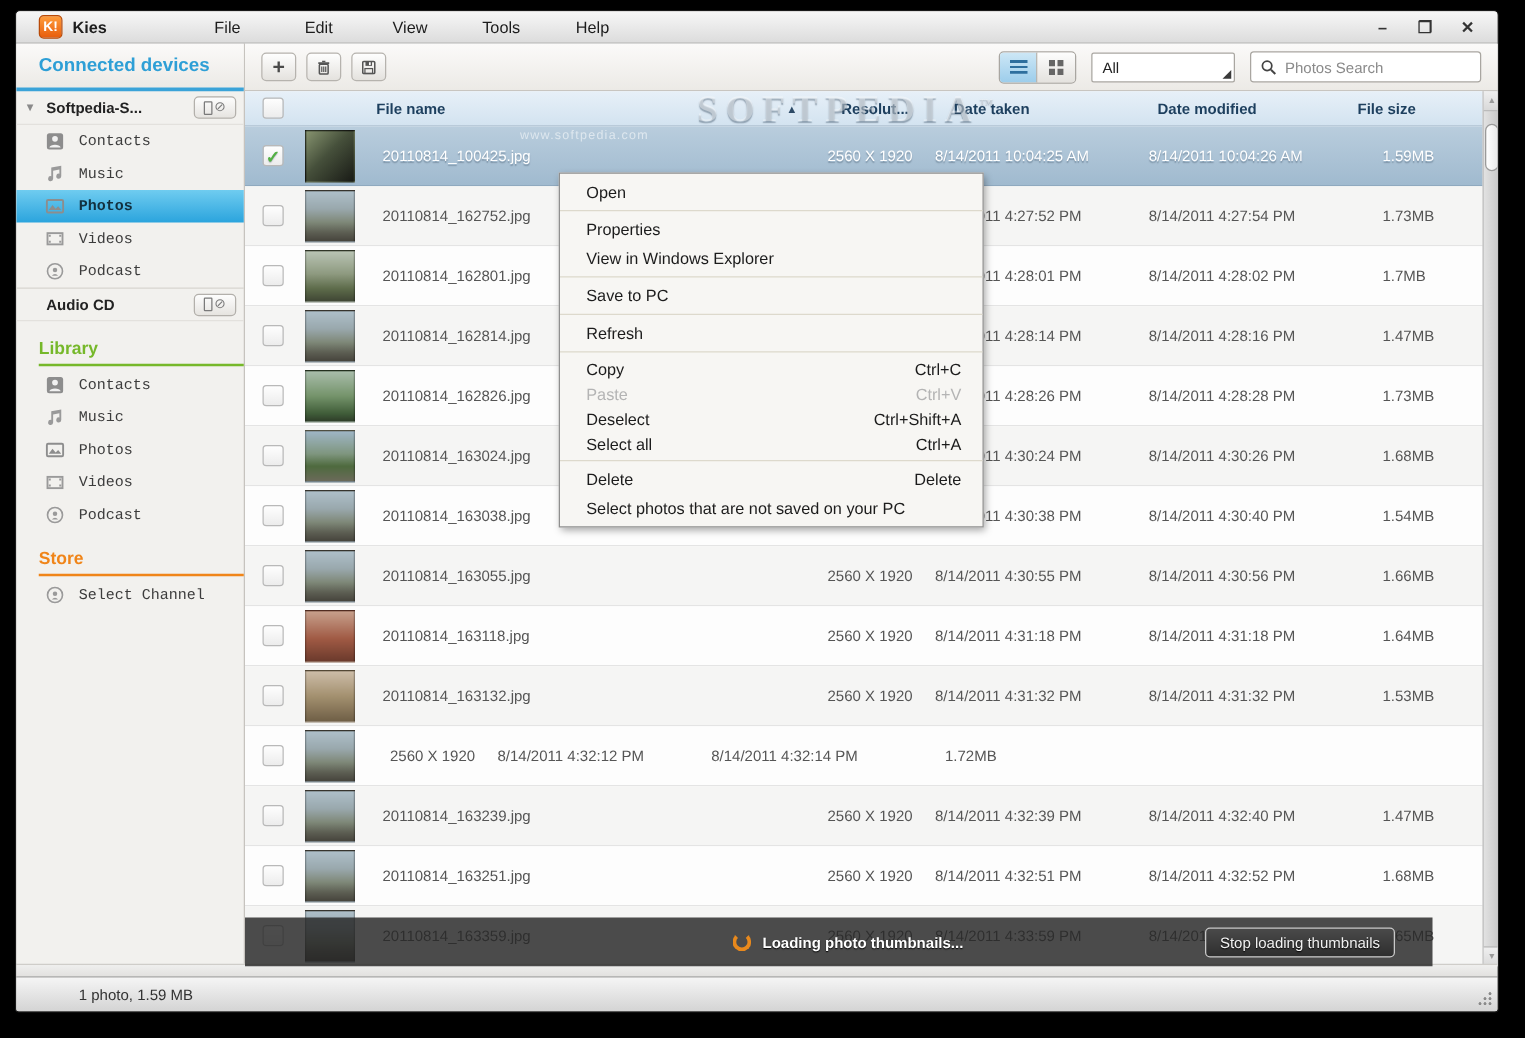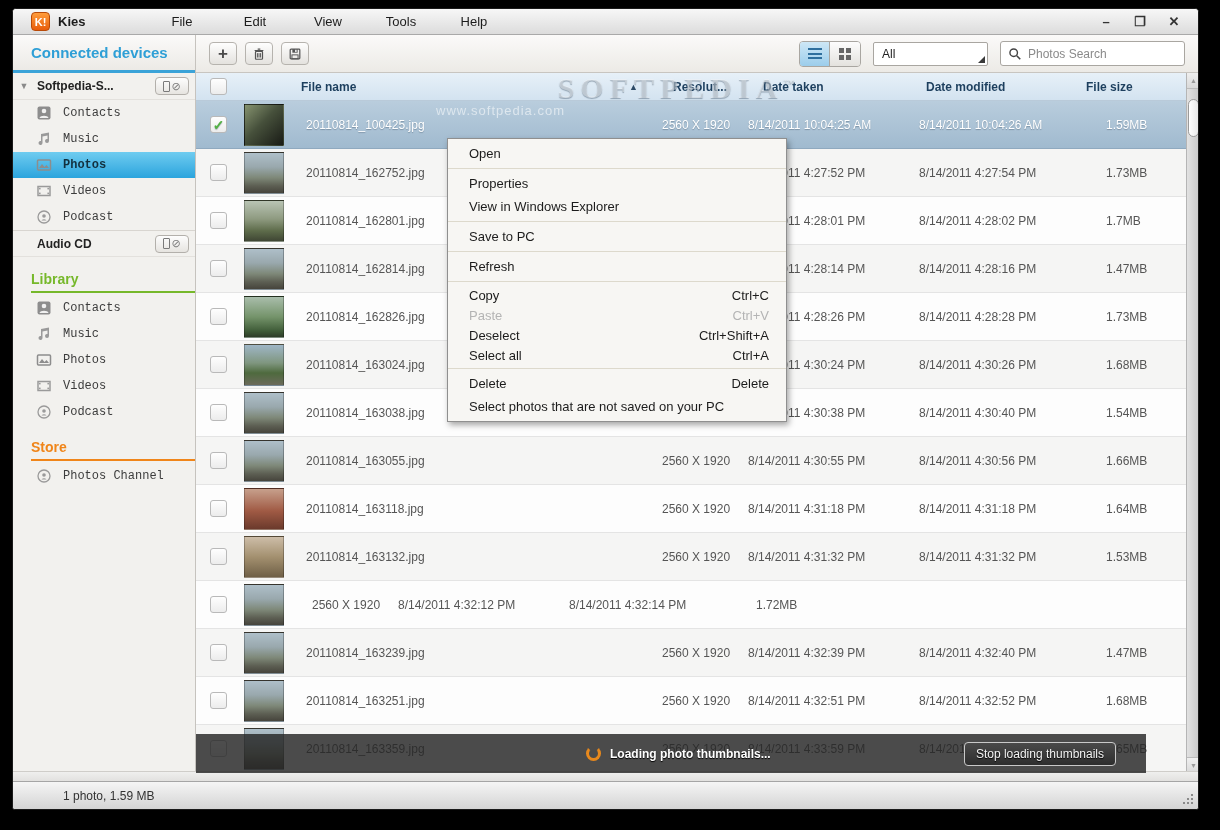--- a/index.html
+++ b/index.html
@@ -129,21 +129,21 @@
   .trow .tc.col-res { padding-left:16px; }
   .trow .tc.col-taken { padding-left:2px; }
   .trow .tc.col-mod { padding-left:18px; }
   .trow .tc.col-size { padding-left:30px; }
 
   
   .watermark { position:absolute; left:160px; top:36px; width:640px; pointer-events:none; z-index:3; }
   .wm-big { font-family:"Liberation Serif", serif; font-weight:bold; font-size:30px; letter-spacing:6px;
             color:rgba(255,255,255,.40); text-shadow:0 1px 1px rgba(60,80,100,.45); text-align:center; }
   .wm-tm { font-size:11px; letter-spacing:0; vertical-align:super; }
-  .wm-small { font-size:13px; color:rgba(255,255,255,.55); margin:-2px 0 0 80px; letter-spacing:1px; }
+  .wm-small { font-size:10px; color:rgba(255,255,255,.55); margin:-2px 0 0 60px; letter-spacing:1px; }
 
   
   .scrollbar { position:absolute; right:0; top:38px; width:14px; height:700px;
                background:linear-gradient(90deg,#e2e2e2,#c6c6c6); border-left:1px solid #b5b5b5; }
   .sb-arrow { position:absolute; left:0; width:13px; height:16px; display:flex; align-items:center; justify-content:center;
               font-size:7px; color:#9a9a9a; background:linear-gradient(#efefef,#d9d9d9); }
   .sb-up { top:0; border-bottom:1px solid #bbb; }
   .sb-down { bottom:0; border-top:1px solid #bbb; }
   .sb-thumb { position:absolute; left:1px; top:26px; width:11px; height:38px; border-radius:6px;
               background:linear-gradient(90deg,#ffffff,#e9e9e9); border:1px solid #9a9a9a; }
@@ -353,21 +353,21 @@
     </div>
     <ul class="side-list" id="store-items">
           <li class="side-item">
             <span class="icon">
               <svg viewBox="0 0 16 16">
                 <circle cx="8" cy="8" r="6" fill="none" stroke="#9a9a9a" stroke-width="1.3"></circle>
                 <circle cx="8" cy="7" r="1.8" fill="#9a9a9a"></circle>
                 <path d="M5.5 11.5a3.2 3.2 0 0 1 5 0z" fill="#9a9a9a"></path>
               </svg>
             </span>
-            <span>Photos Channel</span>
+            <span>Select Channel</span>
           </li>
         </ul>
   </aside>
 
   <div class="content">
     <div class="toolbar">
       <span class="tb-btn">
             <span class="plus-glyph">+</span>
           </span>
       <span class="tb-btn">

